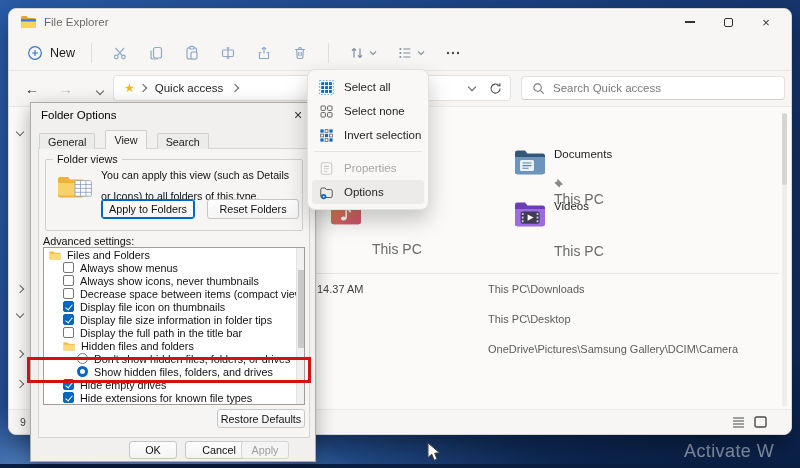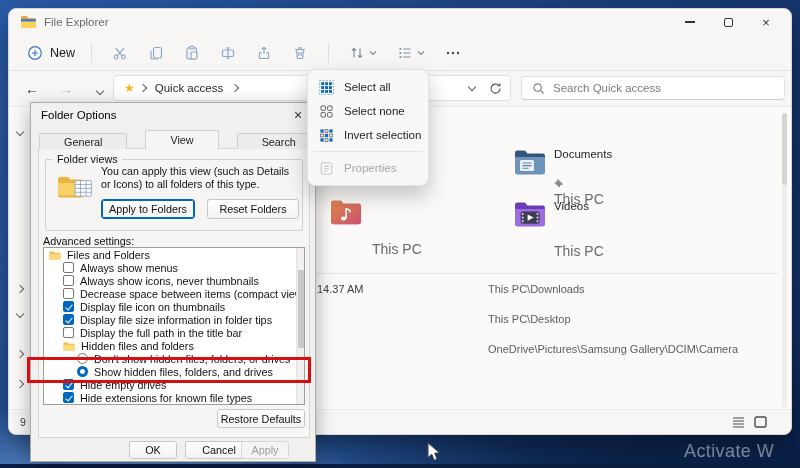--- a/index.html
+++ b/index.html
@@ -75,29 +75,29 @@
   .mi.disabled .mlabel{color:#a6a6a6;}
   .mi.disabled .mic{opacity:.5; filter:grayscale(1);}
   .msep{height:1px; background:#e6e4e2; margin:4px 2px;}
 
   
   .dlg{position:absolute; left:30px; top:102px; width:286px; height:360px; background:#f1f0ef; border:1px solid #aeacaa;
        box-shadow:0 6px 18px rgba(0,0,0,.32); z-index:30; font-size:11px;}
   .dlg-title{position:absolute; left:10px; top:6px; font-size:11.5px; color:#000;}
   .dlg-close{position:absolute; right:6px; top:2px; width:22px; height:20px; background:none; border:none; font-size:14px; color:#333; line-height:18px;}
   .tabs{position:absolute; left:8px; top:27px; display:flex; align-items:flex-end; height:19px; z-index:3;}
-  .tab{height:16px; padding:0 24px; font-size:10.8px; background:#ececea; border:1px solid #d2d0ce; border-bottom:none;
-       margin-right:18px; border-radius:2px 2px 0 0; display:flex; align-items:center; color:#222;}
+  .tab{height:16px; padding:0 8px; font-size:10.8px; background:#ececea; border:1px solid #d2d0ce; border-bottom:none;
+       margin-right:10px; border-radius:2px 2px 0 0; display:flex; align-items:center; color:#222;}
   .tab.active{background:#f6f5f4; height:19px; z-index:4;}
   .tabbody{position:absolute; left:7px; top:45px; width:272px; height:290px; background:#f6f5f4; border:1px solid #d6d4d2;}
 
   .groupbox{position:absolute; left:14px; top:56px; width:258px; height:72px; border:1px solid #d2d0ce; border-radius:2px;}
   .grouplabel{position:absolute; left:22px; top:50px; background:#f6f5f4; padding:0 4px; font-size:10.8px; color:#111; z-index:2;}
   .fv-icon{position:absolute; left:26px; top:72px;}
-  .fv-desc{position:absolute; left:70px; top:62px; width:196px; font-size:10.6px; line-height:13px; color:#111;}
+  .fv-desc{position:absolute; left:70px; top:62px; width:196px; font-size:10.6px; line-height:21px; color:#111;}
   .btn{position:absolute; height:20px; background:linear-gradient(#fefefe,#f3f3f3); border:1px solid #c7c7c7; border-radius:3px;
        font-size:10.8px; color:#111; display:flex; align-items:center; justify-content:center; font-family:"Liberation Sans", sans-serif;}
   .btn.focus{border:1px solid #0067c0; box-shadow:inset 0 0 0 1px #0067c0;}
   .btn.disabled{color:#9d9d9d; background:#f4f4f4; border-color:#d6d6d6;}
 
   .advlabel{position:absolute; left:12px; top:132px; font-size:10.8px; color:#111;}
   .advlist{position:absolute; left:12px; top:144px; width:262px; height:158px; background:#fff; border:1px solid #9f9d9b; overflow:hidden;}
   .arow{display:flex; align-items:center; height:13px; gap:6px;}
   .arow.i0{padding-left:5px;} .arow.i1{padding-left:19px;} .arow.i2{padding-left:33px;}
   .albl{font-size:10.8px; color:#111; white-space:nowrap;}
@@ -429,20 +429,30 @@
     <div class="msep"></div>
     <div class="mi disabled">
       <span class="mic ic">
         <svg width="15" height="15" viewBox="0 0 15 15" fill="none" stroke="#9a9a9a" stroke-width="1.1">
             <rect x="2.2" y="1.8" width="10.6" height="11.4" rx="1.8"></rect>
             <path d="M5 5.4 h5 M5 7.8 h5 M5 10.2 h3.4"></path>
           </svg>
       </span>
       <span class="mlabel">Properties</span>
     </div>
+    <div class="mi hovered">
+      <span class="mic ic">
+        <svg width="15" height="15" viewBox="0 0 15 15">
+            <path d="M1.8 4.4 q0-1.4 1.4-1.4 h2.9 l1.2 1.5 h4.5 q1.4 0 1.4 1.4 v5.2 q0 1.4-1.4 1.4 H3.2 q-1.4 0-1.4-1.4z" fill="none" stroke="#5a5a5a" stroke-width="1"></path>
+            <circle cx="4.6" cy="11.6" r="2.7" fill="#0b66c2"></circle>
+            <circle cx="4.6" cy="11.6" r="0.9" fill="#fff"></circle>
+          </svg>
+      </span>
+      <span class="mlabel">Options</span>
+    </div>
   </div>
 
   <div class="dlg">
     <span class="dlg-title">Folder Options</span>
     <button class="dlg-close"><span>×</span></button>
 
     <div class="tabs">
       <div class="tab">
           <span>General</span>
         </div>

